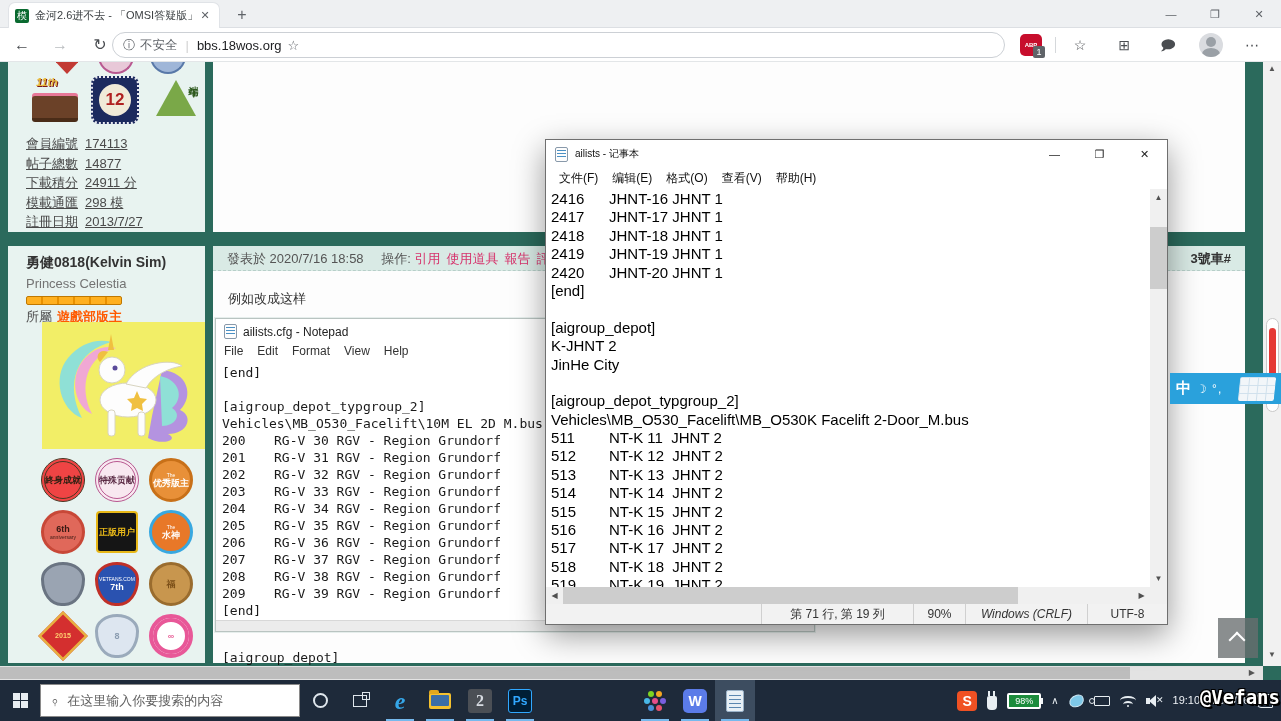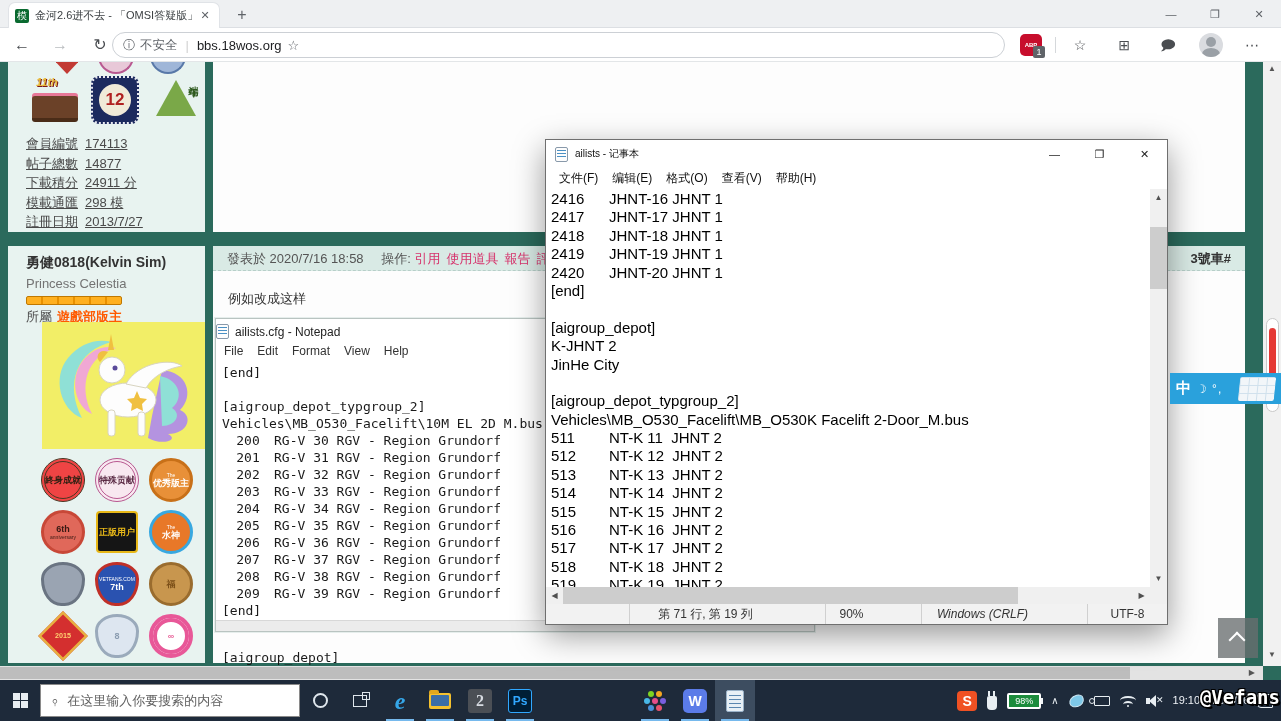--- a/index.html
+++ b/index.html
@@ -86,25 +86,25 @@
   .m-sub { font-size:5px; line-height:6px; display:block; }
 
   .post-header { position:absolute; left:213px; top:184px; width:1032px; height:25px; background:#d9eae5; border-bottom:1px dashed #b7cfc9; font-size:13px; color:#555; line-height:25px; padding-left:14px; }
   .post-actions { display:inline; margin-left:14px; }
   .action-link { color:#d6336c; margin-right:6px; }
   .floor-no { position:absolute; right:14px; top:0; font-weight:bold; color:#333; }
   .post-body-text { position:absolute; left:228px; top:228px; font-size:13px; color:#333; }
 
   
   .embedded-np { position:absolute; left:215px; top:256px; width:600px; height:314px; background:#fff; border:1px solid #b9c4c1; box-shadow:0 0 0 1px #e6eeec; }
-  .enp-title { height:25px; display:flex; align-items:center; }
+  .enp-title { height:25px; display:flex; align-items:center; padding-left:8px; }
   .enp-menu { height:19px; display:flex; font-size:12px; color:#333; padding-left:8px; }
   .enp-menu span { margin-right:14px; }
   .enp-content { font-family:"DejaVu Sans Mono", monospace; font-size:13px; line-height:17px; color:#1a1a1a; padding:1px 0 0 6px; }
-  .enp-content .num { display:inline-block; width:52px; white-space:pre;text-align:center; }
+  .enp-content .num { display:inline-block; width:52px; white-space:pre; }
   .enp-content .num:empty { display:none; }
   .enp-content .txt { white-space:pre; }
   .enp-scrollstrip { position:absolute; left:0; bottom:0; width:100%; height:11px; background:#ececec; border-top:1px solid #d8d8d8; }
   .trailing-line { position:absolute; left:222px; top:588px; font-family:"DejaVu Sans Mono", monospace; font-size:13px; color:#1a1a1a; }
 
   .np-ico { width:13px; height:15px; background:#fdfdfd; border:1px solid #8899aa; border-radius:2px; position:relative; flex:0 0 13px; }
   .np-ico::before { content:""; position:absolute; left:1px; top:2px; width:9px; height:1px; background:#4a90c4; box-shadow:0 3px 0 #4a90c4, 0 6px 0 #4a90c4; }
   .enp-title .t { font-size:12px; color:#222; margin-left:6px; }
 
   
@@ -117,21 +117,21 @@
   .np-content { position:absolute; left:0; top:49px; right:17px; bottom:37px; overflow:hidden; padding:1px 0 0 5px; font-size:15px; color:#000; }
   .np-line { height:18.4px; line-height:18.4px; white-space:pre; }
   .np-line .num { display:inline-block; width:58px; }
   .np-line .num:empty { display:none; }
   .np-vscroll { position:absolute; right:0; top:49px; width:17px; bottom:37px; background:#f0f0f0; }
   .np-vthumb { position:absolute; left:0; top:38px; width:17px; height:62px; background:#cdcdcd; }
   .np-hscroll { position:absolute; left:0; bottom:20px; right:17px; height:17px; background:#f0f0f0; }
   .np-hthumb { position:absolute; left:17px; top:0; width:455px; height:17px; background:#cdcdcd; }
   .sb-arrow { position:absolute; color:#505050; font-size:8px; width:17px; height:17px; text-align:center; line-height:17px; }
   .np-corner { position:absolute; right:0; bottom:20px; width:17px; height:17px; background:#f0f0f0; }
-  .np-status { position:absolute; left:0; bottom:0; width:100%; height:20px; background:#f2f2f2; display:flex; font-size:12px; color:#333; align-items:center;gap:44px; }
+  .np-status { position:absolute; left:0; bottom:0; width:100%; height:20px; background:#f2f2f2; display:flex; font-size:12px; color:#333; align-items:center; }
   .np-status .fill { flex:1; }
   .np-cell { border-left:1px solid #d0d0d0; height:20px; line-height:20px; text-align:center; }
   .c-pos { width:152px; } .c-zoom { width:52px; } .c-eol { width:122px;font-style:italic; } .c-enc { width:80px; }
 
   
   .page-vscroll { position:absolute; left:1263px; top:0; width:18px; height:604px; background:#f1f1f1; }
   .page-vscroll .arr { position:absolute; left:0; width:18px; text-align:center; color:#555; font-size:8px; }
   .scroll-capsule { position:absolute; left:1266px; top:256px; width:13px; height:94px; background:#fff; border:1px solid #c9c9c9; border-radius:7px; z-index:8; }
   .scroll-capsule .red { position:absolute; left:2px; right:2px; top:9px; bottom:11px; background:#e53935; border-radius:5px; }
   .page-hscroll { position:absolute; left:0; top:604px; width:1263px; height:14px; background:#e3e3e3; }

